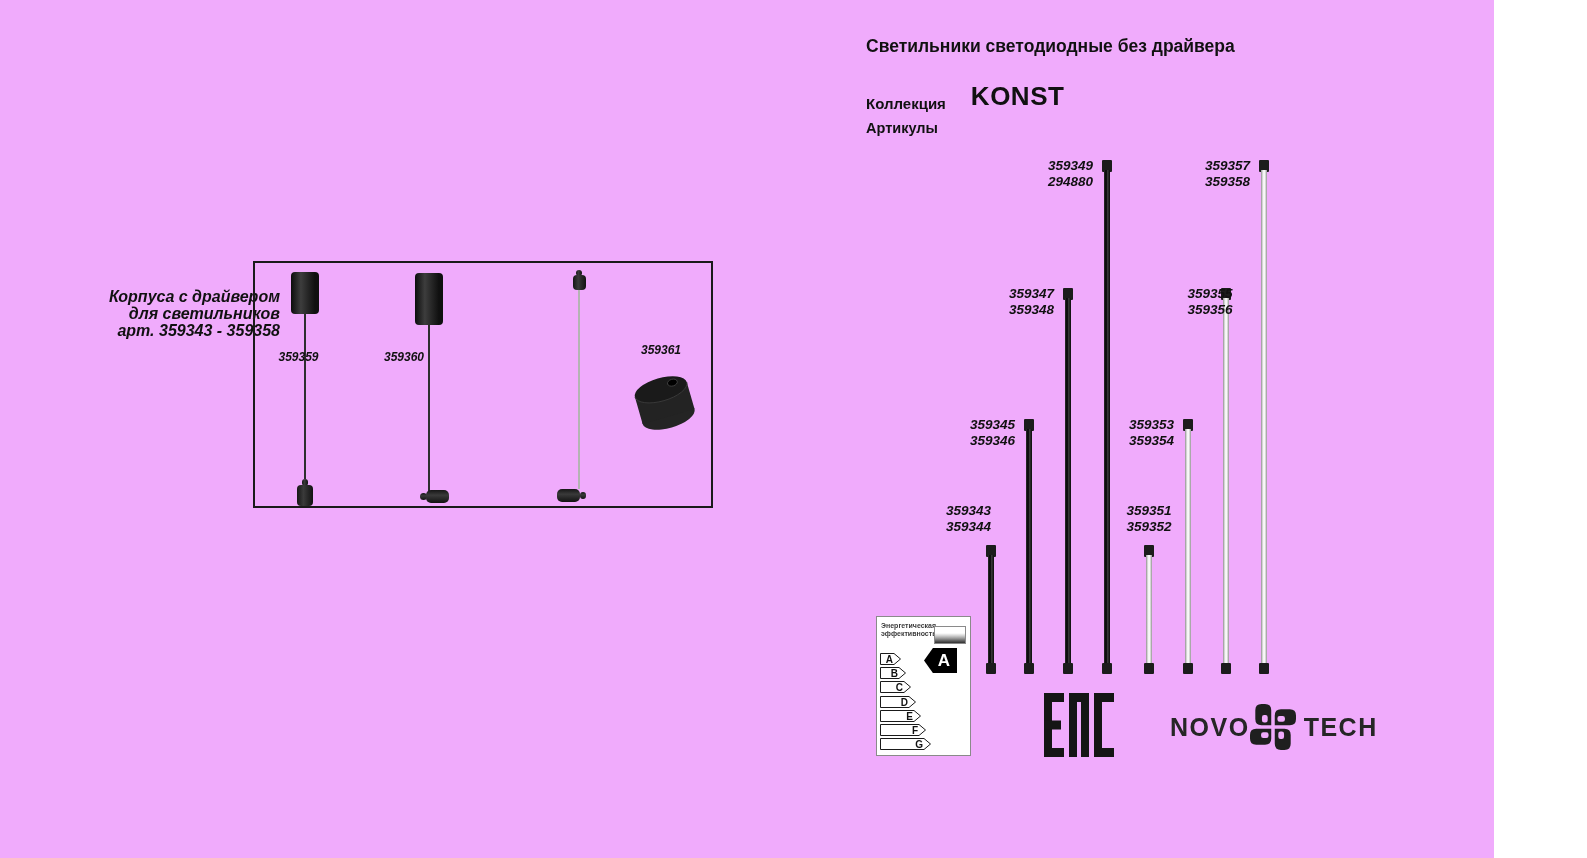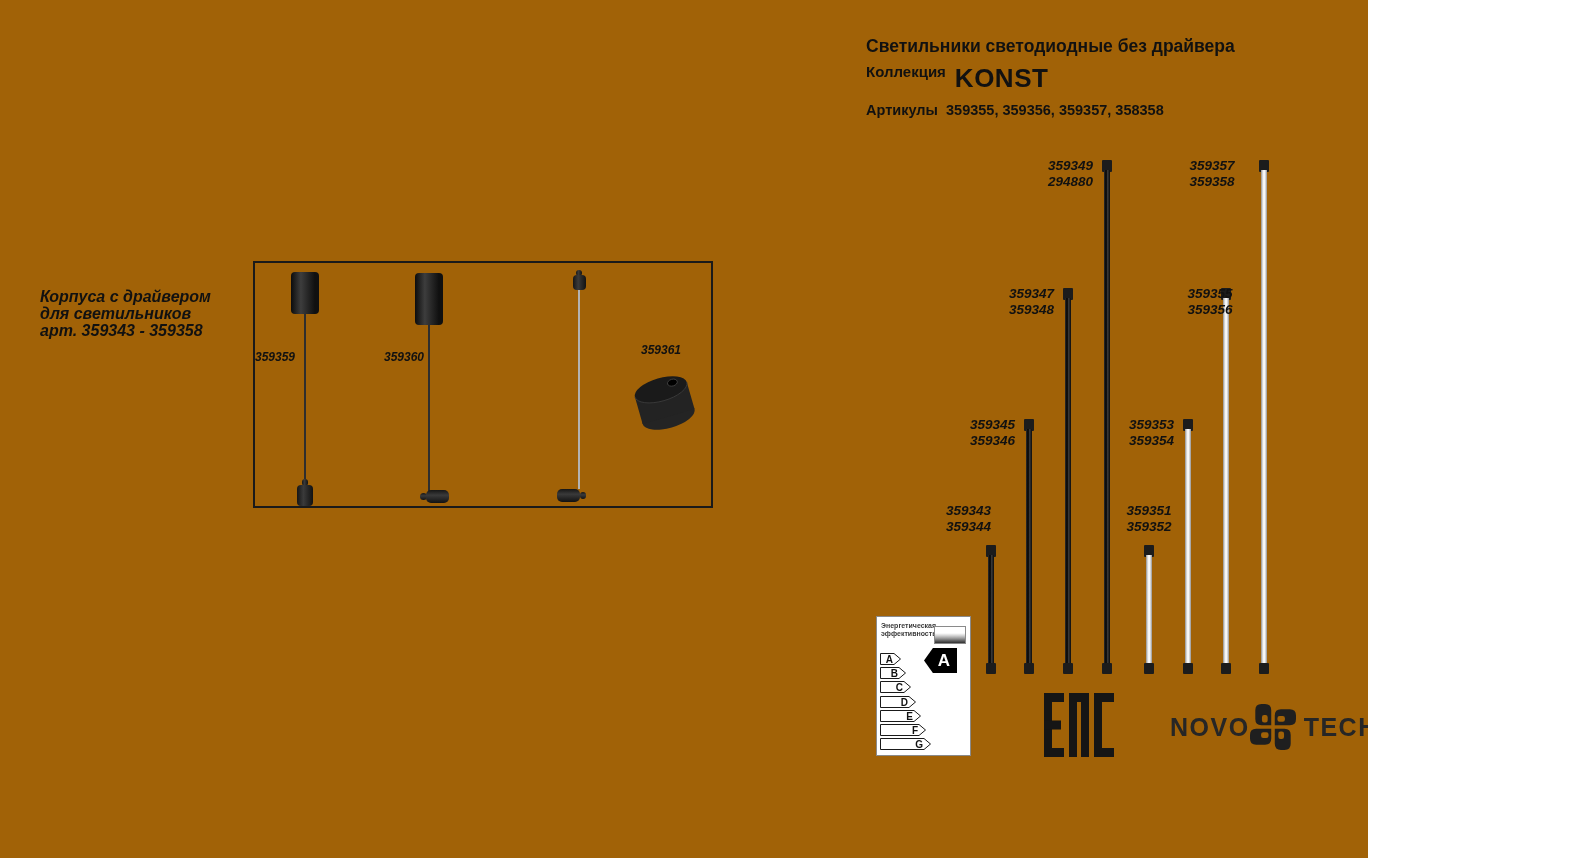--- a/index.html
+++ b/index.html
@@ -1,31 +1,31 @@
 <!DOCTYPE html>
 <html><head>
 <meta charset="utf-8">
 <style>
   html,body{margin:0;padding:0;background:#ffffff;}
-  .page{position:relative;width:1368px;height:858px;background:#a16207;overflow:hidden;
+  .page{position:relative;width:1494px;height:858px;background:#f0abfc;overflow:hidden;
         font-family:"Liberation Sans",sans-serif;color:#111;text-decoration:underline;}
   .abs{position:absolute;}
 
   
   .hdr{left:866px;top:36px;}
   .hdr-title{font-size:17.5px;font-weight:bold;white-space:nowrap;}
-  .collection{display:flex;align-items:flex-start;gap:9px;margin-top:6px;}
+  .collection{display:flex;align-items:flex-end;gap:25px;margin-top:24px;}
   .collection-label{font-size:15px;font-weight:bold;}
   .collection-name{font-size:26px;font-weight:bold;letter-spacing:.5px;}
   .articles{display:flex;margin-top:8px;font-size:14.5px;font-weight:bold;line-height:17.5px;}
   .articles-label{width:80px;}
   .article-line{white-space:nowrap;}
 
   
-  .note{left:40px;top:288px;width:240px;text-align:left;font-weight:bold;font-style:italic;
+  .note{left:40px;top:288px;width:240px;text-align:right;font-weight:bold;font-style:italic;
         font-size:16px;line-height:17px;}
 
   
   .box{left:253px;top:261px;width:456px;height:243px;border:2px solid #1a1a1a;}
   .cyl{background:linear-gradient(90deg,#0c0c0c,#3d3d3d 35%,#101010 85%);border-radius:4px;}
   .cable{width:2px;background:#2e2e2e;}
   .cable-thin{width:1.5px;background:#b3b3b3;}
   .fit{background:linear-gradient(90deg,#161616,#3a3a3a 40%,#121212);border-radius:4px;}
   .fit-h{background:linear-gradient(180deg,#161616,#3a3a3a 40%,#121212);border-radius:5px;}
   .fix-label{font-size:12px;font-weight:bold;font-style:italic;white-space:nowrap;}
@@ -60,38 +60,37 @@
 
   <div class="abs hdr">
     <div class="hdr-title">Светильники светодиодные без драйвера</div>
     <div class="collection">
       <span class="collection-label">Коллекция</span>
       <span class="collection-name">KONST</span>
     </div>
     <div class="articles">
       <div class="articles-label">Артикулы</div>
       <div>
-        <div class="article-line">359355, 359356, 359357, 358358</div>
       </div>
     </div>
   </div>
 
   <div class="abs note">
     <div>Корпуса с драйвером</div>
     <div>для светильников</div>
     <div>арт. 359343 - 359358</div>
   </div>
 
   <div class="abs box">
 
     <div class="abs cyl" style="left:36px;top:9px;width:28px;height:42px;"></div>
     <div class="abs cable" style="left:49px;top:51px;height:165px;"></div>
     <div class="abs fit" style="left:47px;top:216px;width:6px;height:7px;"></div>
     <div class="abs fit" style="left:42px;top:222px;width:16px;height:21px;"></div>
-    <div class="abs fix-label" style="left:0px;top:87px;width:45px;text-align:left;">359359</div>
+    <div class="abs fix-label" style="left:0px;top:87px;width:45px;text-align:center;padding-left:21px;">359359</div>
 
     <div class="abs cyl" style="left:160px;top:10px;width:28px;height:52px;"></div>
     <div class="abs cable" style="left:173px;top:62px;height:166px;"></div>
     <div class="abs fit-h" style="left:165px;top:230px;width:7px;height:7px;"></div>
     <div class="abs fit-h" style="left:171px;top:227px;width:23px;height:13px;"></div>
     <div class="abs fix-label" style="left:124px;top:87px;width:45px;text-align:right;">359360</div>
 
     <div class="abs fit" style="left:321px;top:7px;width:6px;height:6px;"></div>
     <div class="abs fit" style="left:318px;top:12px;width:13px;height:15px;"></div>
     <div class="abs cable-thin" style="left:323px;top:27px;height:199px;"></div>
@@ -172,21 +171,21 @@
         <div class="abs lamp-cap" style="left: 1221px; top: 663px; width: 10px; height: 11px;"></div>
         <div class="abs lamp-label" style="left: 1172px; top: 286px; width: 76px; text-align: center;">
           <div>359355</div>
           <div>359356</div>
         </div>
       </div>
       <div>
         <div class="abs lamp-cap" style="left: 1259px; top: 160px; width: 10px; height: 12px;"></div>
         <div class="abs lamp-tube-white" style="left: 1261px; top: 170px; width: 6px; height: 496px;"></div>
         <div class="abs lamp-cap" style="left: 1259px; top: 663px; width: 10px; height: 11px;"></div>
-        <div class="abs lamp-label" style="left: 1174px; top: 158px; width: 76px; text-align: center;">
+        <div class="abs lamp-label" style="left: 1174px; top: 158px; width: 76px; text-align: right;">
           <div>359357</div>
           <div>359358</div>
         </div>
       </div>
     </div>
 
   <div class="abs elabel">
     <div class="e-title">
       <div>Энергетическая</div>
       <div>эффективность</div>

